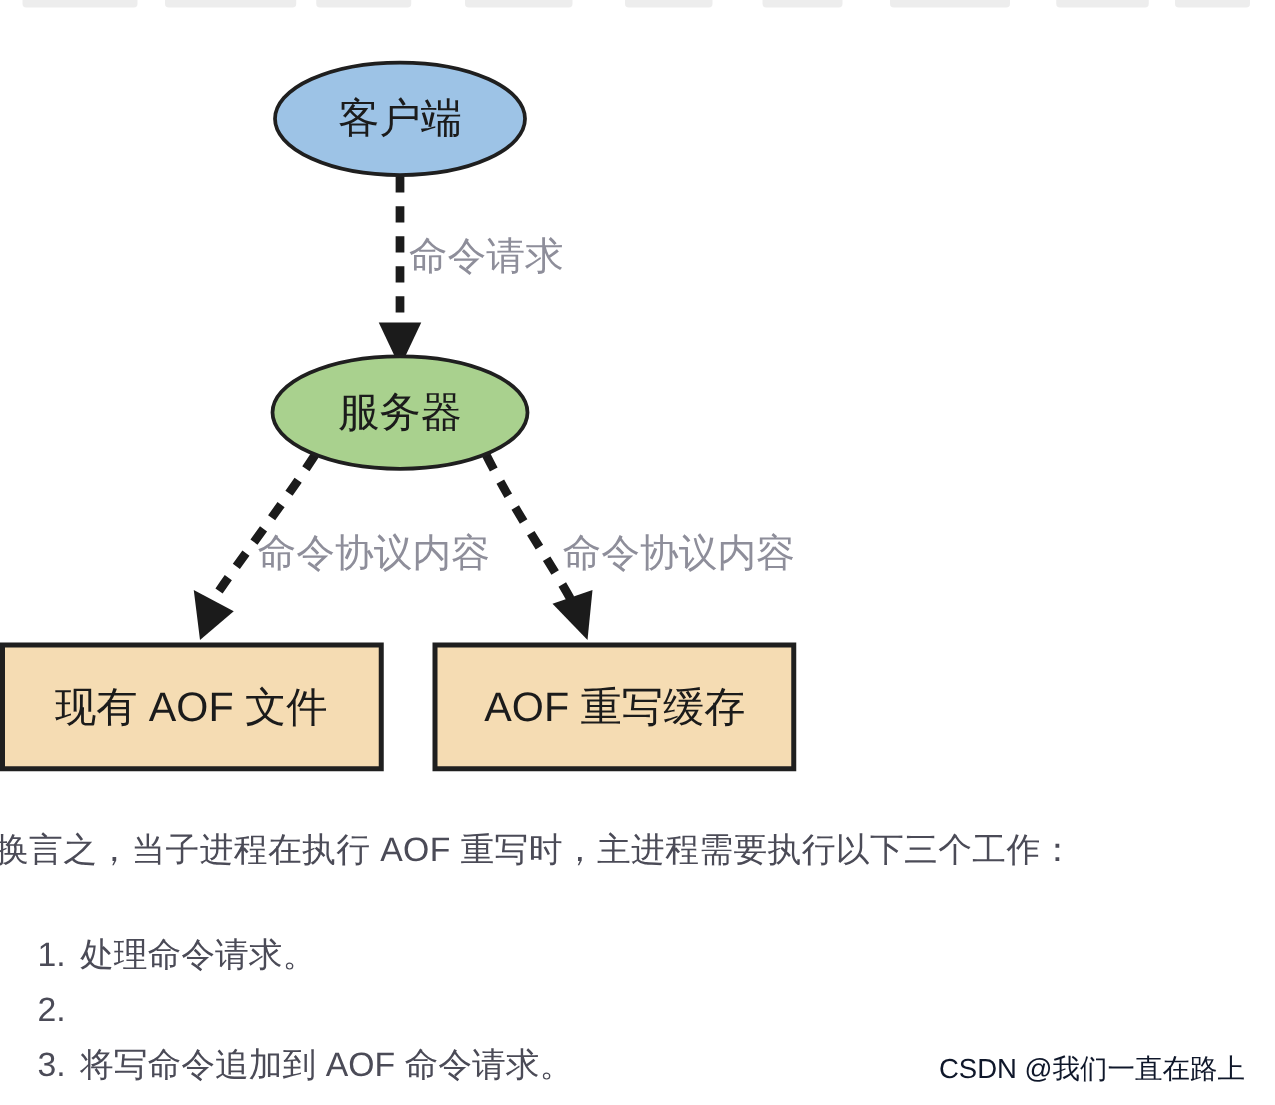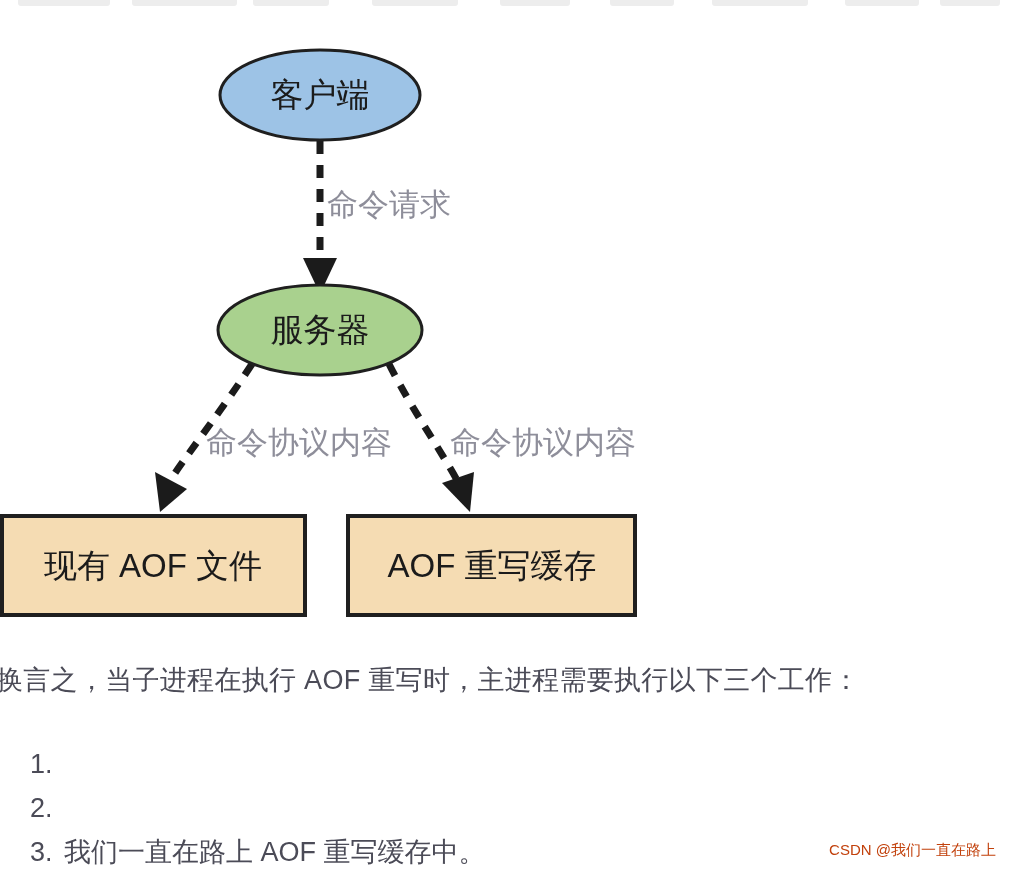--- a/index.html
+++ b/index.html
@@ -93,23 +93,23 @@
     width: 34px;
     flex: 0 0 34px;
   }
   .step-text {
     flex: 0 0 auto;
   }
   
   #watermark {
     position: absolute;
     right: 24px;
-    bottom: 24px;
-    font-size: 15px;
-    color: #c2410c;
+    bottom: 14px;
+    font-size: 22px;
+    color: #0f172a;
     font-family: "Liberation Sans", "DejaVu Sans", sans-serif;
     white-space: nowrap;
   }
 </style>
 </head>
 <body>
 
 <div id="page">
 
   <div class="top-strip">
@@ -167,25 +167,26 @@
       <text class="box-label" x="492" y="568">AOF 重写缓存</text>
     </g>
 
   </svg>
 
   <div class="prose" id="intro-line">换言之，当子进程在执行 AOF 重写时，主进程需要执行以下三个工作：</div>
 
   <div class="prose" id="steps-list">
     <div class="step-row">
       <span class="step-num">1.</span>
+      <span class="step-text">处理命令请求。</span>
     </div>
     <div class="step-row">
       <span class="step-num">2.</span>
     </div>
     <div class="step-row">
       <span class="step-num">3.</span>
-      <span class="step-text">我们一直在路上 AOF 重写缓存中。</span>
+      <span class="step-text">将写命令追加到 AOF 命令请求。</span>
     </div>
   </div>
 
   <div id="watermark">CSDN @我们一直在路上</div>
 
 </div>
 
 </body></html>

